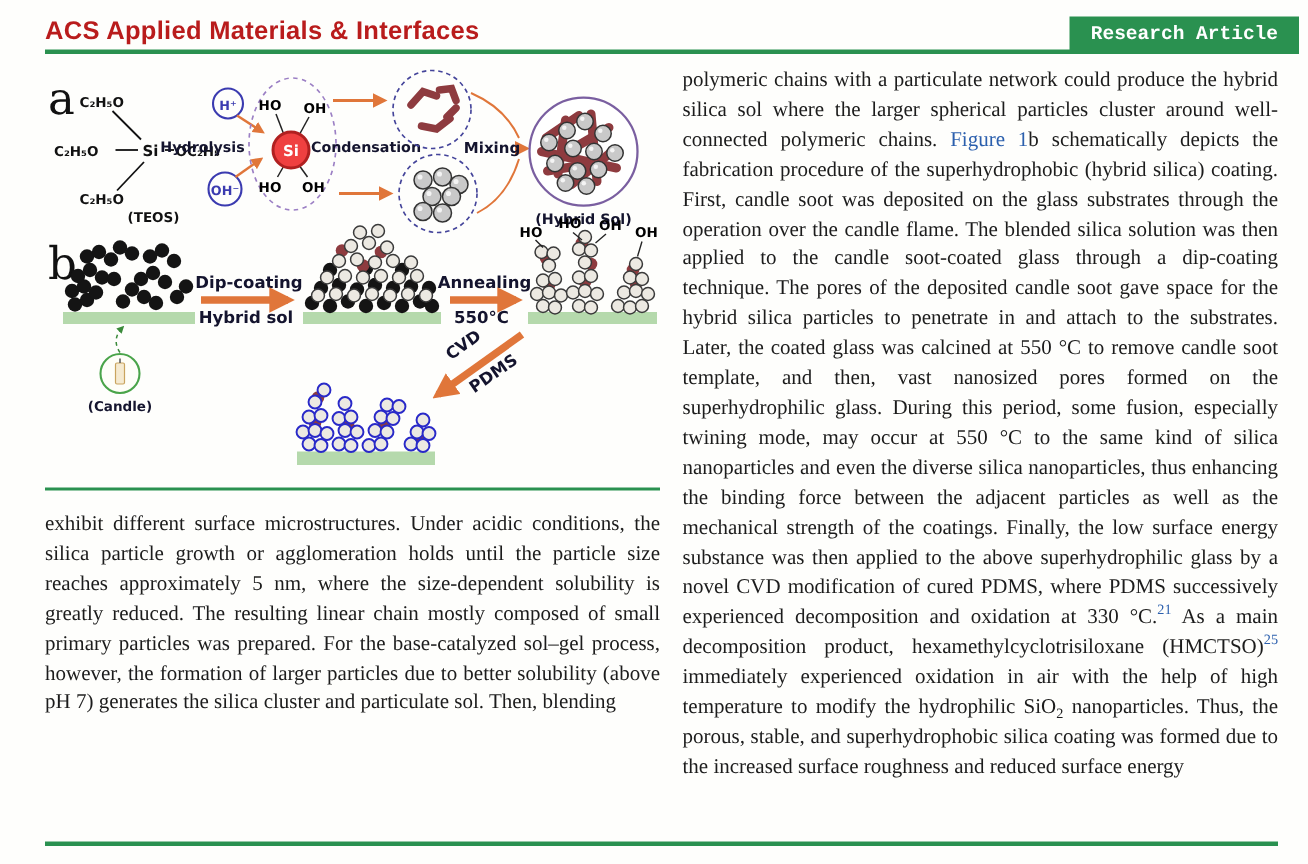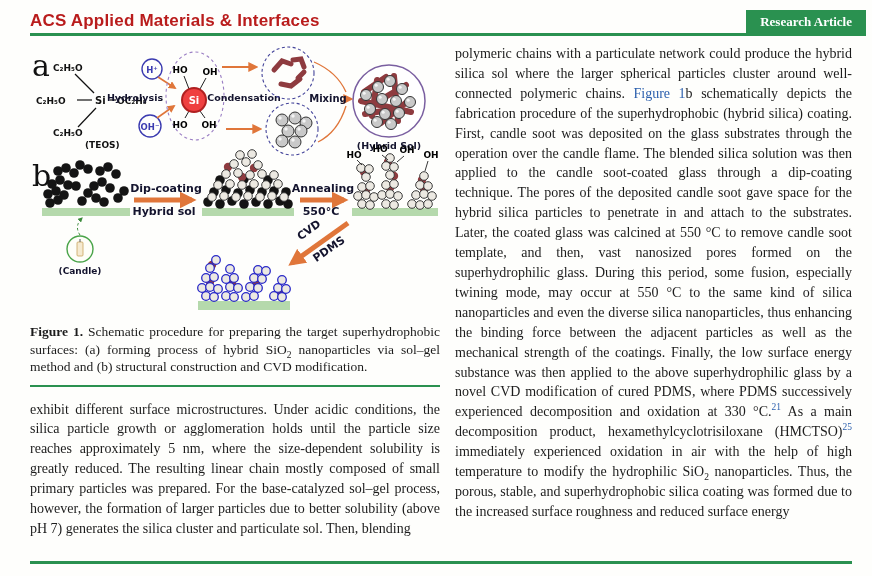--- a/index.html
+++ b/index.html
@@ -11,21 +11,21 @@
   }
   .header { position:absolute; left:30px; top:7px; right:6px; height:27px; }
   .journal-title {
     position:absolute; left:0; bottom:3px;
     font-family:"Liberation Sans", sans-serif; font-weight:bold;
     font-size:17px; color:#b91c1c; letter-spacing:.2px;
   }
   .badge {
     position:absolute; right:0; bottom:0;
     background:#2a9150; color:#fff;
-    font-family:Liberation Serif, serif; font-weight:bold;
+    font-family:Liberation Mono, monospace; font-weight:bold;
     font-size:13px; padding:4px 14px 4px 14px;
   }
   .header-rule { position:absolute; left:30px; right:6px; top:33px; height:3px; background:#2a9150; }
   .columns { position:absolute; left:30px; top:44px; width:822px; display:flex; gap:15px; }
   .col-left  { width:410px; }
   .col-right { width:397px; }
   .body-text { font-size:14px; line-height:19.9px; text-align:justify; margin:0; }
   .fig-caption { font-size:13.5px; line-height:17.5px; text-align:justify; margin:7px 0 0 0; }
   .caption-divider { height:0; border-top:2px solid #2a9150; margin-top:9px; }
   .after-fig { margin-top:13px; }
@@ -373,21 +373,20 @@
             <use href="#cball" x="236" y="227"></use>
         <use href="#cball" x="244" y="252"></use>
             <use href="#cball" x="252" y="253"></use>
             <use href="#cball" x="248" y="244"></use>
         <use href="#cball" x="256" y="245"></use>
             <use href="#cball" x="252" y="236"></use>
       </g>
     </svg>
     </div>
 
-    <p class="fig-caption"><b>Figure 1.</b><span> Schematic procedure for preparing the target superhydrophobic surfaces: (a) forming process of hybrid SiO</span><sub>2</sub><span> nanoparticles via sol–gel method and (b) structural construction and CVD modification.</span></p>
 
     <div class="caption-divider"></div>
 
     <p class="body-text after-fig">exhibit different surface microstructures. Under acidic conditions, the silica particle growth or agglomeration holds until the particle size reaches approximately 5 nm, where the size-dependent solubility is greatly reduced. The resulting linear chain mostly composed of small primary particles was prepared. For the base-catalyzed sol–gel process, however, the formation of larger particles due to better solubility (above pH 7) generates the silica cluster and particulate sol. Then, blending</p>
   </div>
 
   <div class="col-right">
     <p class="body-text"><span>polymeric chains with a particulate network could produce the hybrid silica sol where the larger spherical particles cluster around well-connected polymeric chains. </span><a class="link">Figure 1</a><span>b schematically depicts the fabrication procedure of the superhydrophobic (hybrid silica) coating. First, candle soot was deposited on the glass substrates through the operation over the candle flame. The blended silica solution was then applied to the candle soot-coated glass through a dip-coating technique. The pores of the deposited candle soot gave space for the hybrid silica particles to penetrate in and attach to the substrates. Later, the coated glass was calcined at 550 °C to remove candle soot template, and then, vast nanosized pores formed on the superhydrophilic glass. During this period, some fusion, especially twining mode, may occur at 550 °C to the same kind of silica nanoparticles and even the diverse silica nanoparticles, thus enhancing the binding force between the adjacent particles as well as the mechanical strength of the coatings. Finally, the low surface energy substance was then applied to the above superhydrophilic glass by a novel CVD modification of cured PDMS, where PDMS successively experienced decomposition and oxidation at 330 °C.</span><sup class="link">21</sup><span> As a main decomposition product, hexamethylcyclotrisiloxane (HMCTSO)</span><sup class="link">25</sup><span> immediately experienced oxidation in air with the help of high temperature to modify the hydrophilic SiO</span><sub>2</sub><span> nanoparticles. Thus, the porous, stable, and superhydrophobic silica coating was formed due to the increased surface roughness and reduced surface energy</span></p>
   </div>
 </div>

